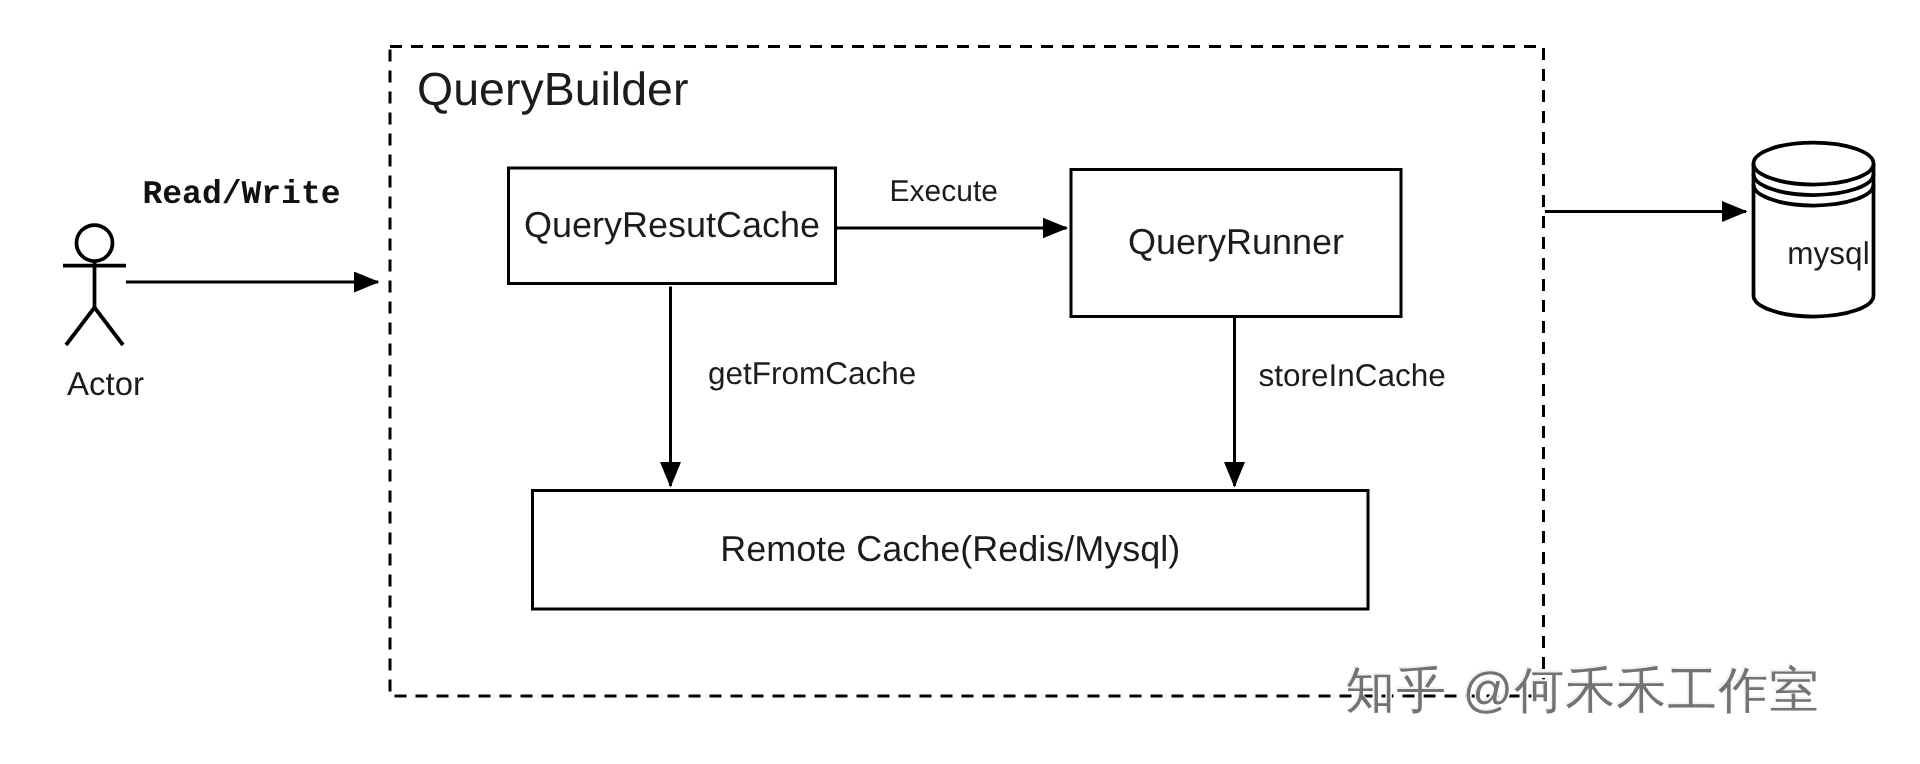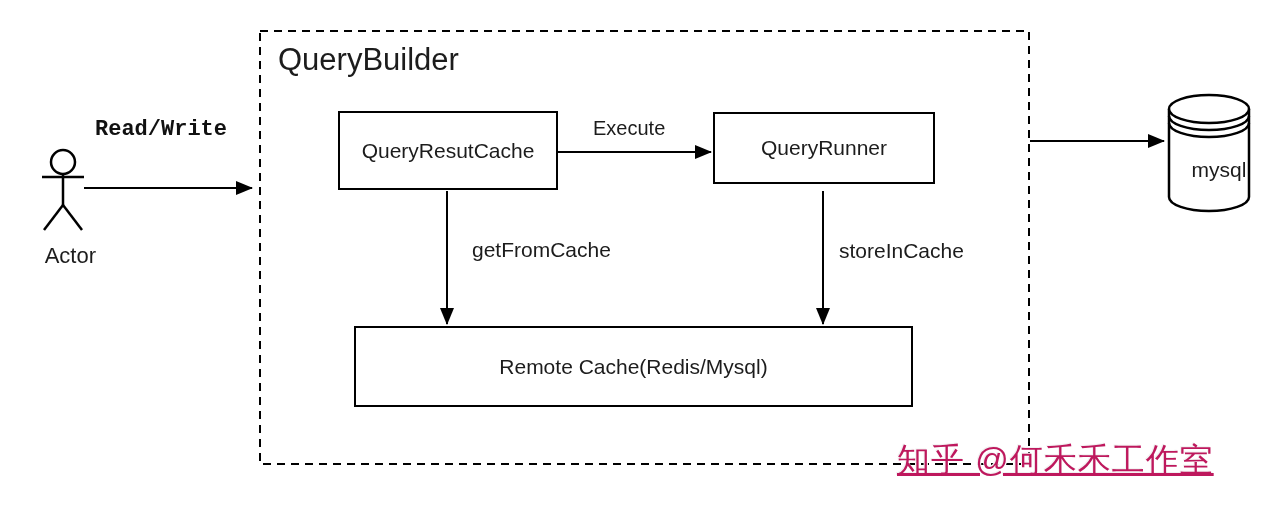--- a/index.html
+++ b/index.html
@@ -20,48 +20,47 @@
     pointer-events: none;
   }
   
   .node {
     position: absolute;
     border: 2px solid #000000;
     background: #ffffff;
     display: flex;
     align-items: center;
     justify-content: center;
-    font-size: 21px;
+    font-size: 24px;
     color: #1c1c1c;
     z-index: 3;
   }
   .n-resultcache { left: 338px; top: 111px; width: 220px; height: 79px; }
-  .n-runner      { left: 713px; top: 112px; width: 222px; height: 72px; }
+  .n-runner      { left: 713px; top: 112px; width: 222px; height: 100px; }
   .n-remotecache { left: 354px; top: 326px; width: 559px; height: 81px; }
 
   
   .lbl { position: absolute; white-space: nowrap; z-index: 4; }
   .lbl-readwrite { left: 95px;  top: 117px; font-size: 22px; font-weight: bold; color: #111; font-family: Liberation Mono, monospace; }
   .lbl-actor     { left: 30px;  top: 243px; width: 66px; text-align: right; font-size: 22px; }
   .lbl-title     { left: 278px; top: 42px;  font-size: 31px; }
   .lbl-execute   { left: 593px; top: 117px; font-size: 20px; }
   .lbl-getfrom   { left: 472px; top: 238px; font-size: 21px; }
   .lbl-storein   { left: 839px; top: 239px; font-size: 21px; }
   .lbl-mysql     { left: 1177px; top: 158px; width: 84px; text-align: center; font-size: 21px; z-index: 4; }
 
   .watermark {
     position: absolute;
     left: 897px; top: 438px;
     font-size: 33px;
     letter-spacing: 1px;
-    color: #be185d;
+    color: #737373;
     text-shadow: -1px -1px 0 #f2f2f2, 1px 1px 0 #ffffff;
     z-index: 6;
     white-space: nowrap;
-    text-decoration: underline;
   }
 
   .figure { position: absolute; z-index: 3; }
   .fig-actor { left: 36px; top: 148px; }
   .fig-db    { left: 1167px; top: 93px; }
 </style>
 </head>
 <body>
 
 <div class="canvas">

